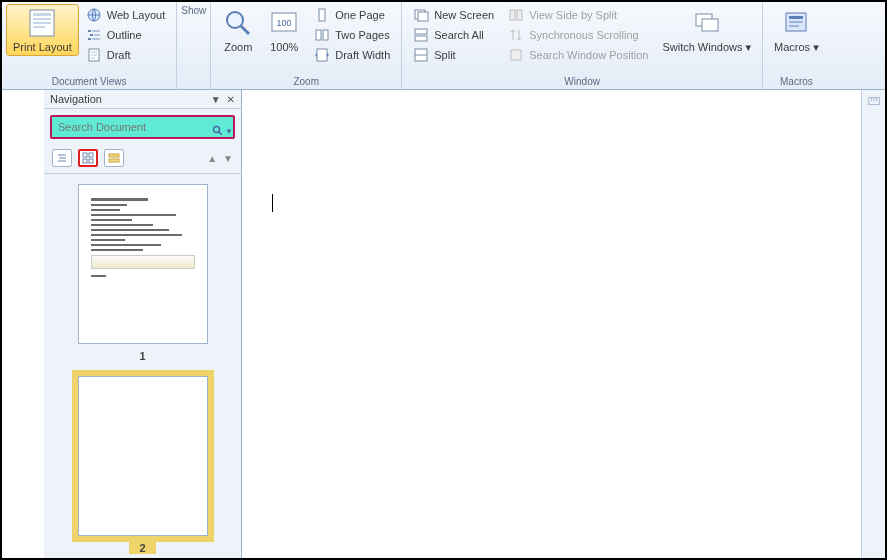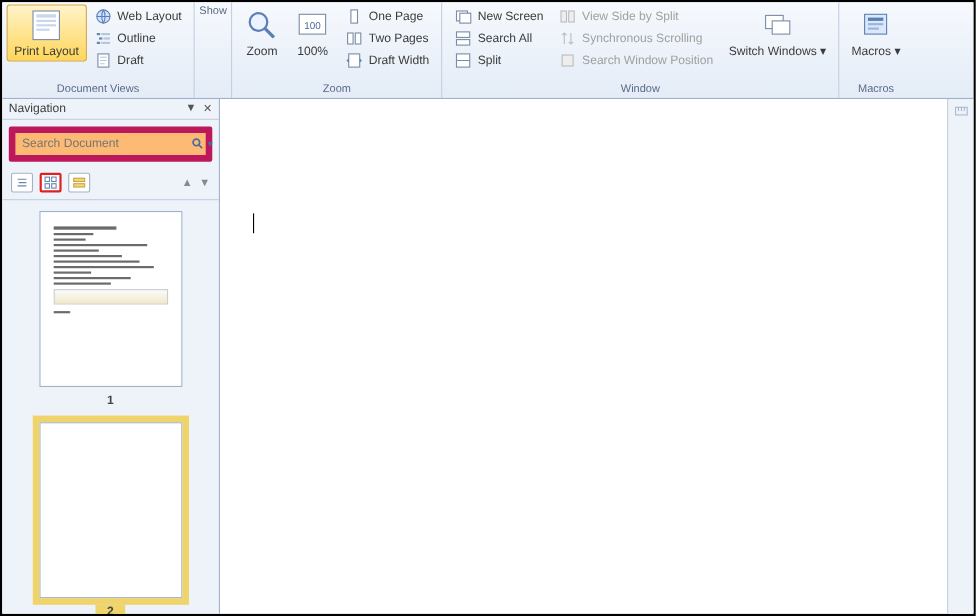--- a/index.html
+++ b/index.html
@@ -16,25 +16,25 @@
 .big-icon { width: 32px; height: 32px; margin-bottom: 2px; }
 
 .col { display: flex; flex-direction: column; gap: 2px; padding: 2px 4px; }
 .small-btn { display: flex; align-items: center; gap: 5px; font-size: 11px; color: #3b3b3b; padding: 1px 3px; border-radius: 2px; white-space: nowrap; }
 .small-btn.disabled { color: #a0a0a0; }
 .small-ic { width: 16px; height: 16px; flex-shrink: 0; }
 .chk { width: 13px; height: 13px; border: 1px solid #8a9bb3; background: #fff; display: inline-flex; align-items: center; justify-content: center; font-size: 10px; color: #2b4e8c; flex-shrink: 0; }
 .redbox { border: 2px solid #e02020; padding: 0 3px; border-radius: 2px; }
 
 
-.workspace { flex: 1; display: flex; min-height: 0; }
+.workspace { flex: 1; display: flex; min-height: 0; margin-left: 42px; }
 .navpane { width: 198px; background: #eef3fa; border-right: 1px solid #9fb2c9; display: flex; flex-direction: column; }
 .nav-head { display: flex; align-items: center; justify-content: space-between; padding: 3px 6px; border-bottom: 1px solid #c3d0e2; font-size: 11px; color: #3b3b3b; }
 .nav-head-ctrls { display: flex; gap: 6px; font-size: 10px; color: #555; }
-.search { margin: 6px; display: flex; border: 6px solid #be185d; background: #fdba74; border-radius: 2px; }
+.search { margin: 6px; display: flex; border: 2px solid #be185d; background: #5eead4; border-radius: 2px; align-items: flex-end; }
 .search input { flex: 1; border: none; outline: none; font-size: 11px; padding: 4px 6px; background: transparent; }
 .search-btn { display: flex; align-items: center; padding: 0 6px; color: #4a6a9c; font-size: 11px; gap: 1px; }
 .nav-tabs { display: flex; align-items: center; padding: 4px 8px 6px; gap: 6px; border-bottom: 1px solid #c3d0e2; }
 .nav-tab { width: 20px; height: 18px; border: 1px solid #9fb2c9; background: #fff; border-radius: 2px; display: flex; align-items: center; justify-content: center; }
 .nav-tab.sel { border: 2px solid #e02020; }
 .nav-spacer { flex: 1; }
 .nav-arrows { color: #888; font-size: 10px; display: flex; gap: 6px; }
 
 .thumbs { flex: 1; overflow: auto; padding: 10px 14px; }
 .thumb { display: flex; flex-direction: column; align-items: center; margin-bottom: 14px; }

